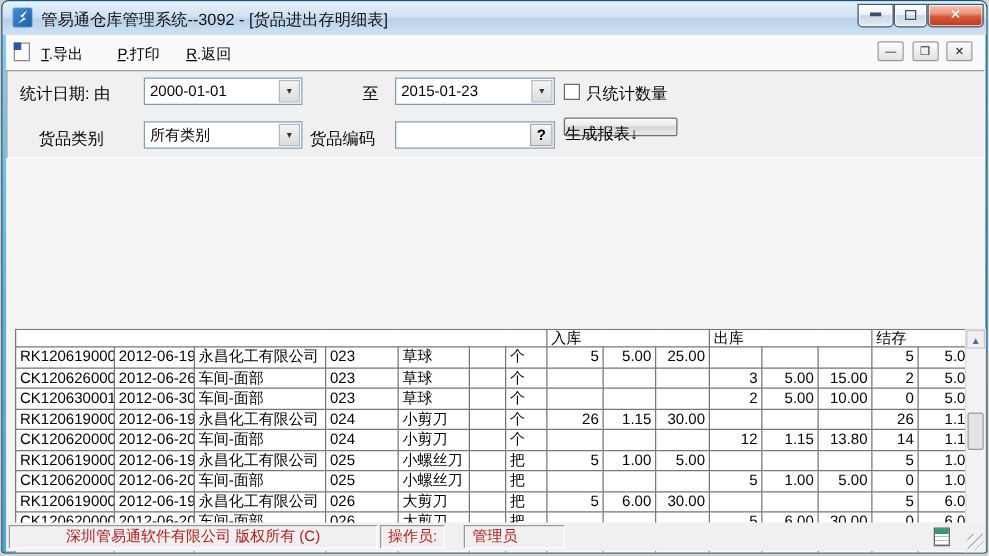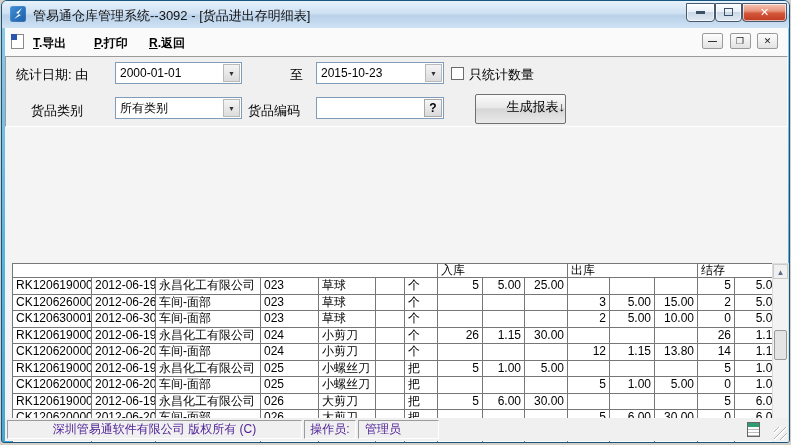--- a/index.html
+++ b/index.html
@@ -25,21 +25,21 @@
   .wbtn.max { left:713px; width:27px; }
   .wbtn.close { left:740px; width:45px; color:#fff; font-weight:bold; font-size:11px;
     background:linear-gradient(180deg,#f6c5b5,#e89а80 40%,#d4573b 55%,#bf3a20);
     background:linear-gradient(180deg,#f6c5b5,#e8967e 40%,#d4573b 55%,#bf3a20); }
   .minline { display:inline-block; width:9px; height:3px; background:#3d5166; margin-bottom:2px; }
   .maxbox { display:inline-block; width:9px; height:8px; border:1px solid #3d5166; background:transparent; margin-top:4px; }
   
   .client { position:absolute; left:3px; top:27px; width:783px; height:413px; background:#f0f0f0; }
   
   .menubar { position:absolute; left:3px; top:27px; width:783px; height:38px; background:#fafafa;
-    border-bottom:1px solid #d7d7d7;font-weight:bold; }
+    border-bottom:1px solid #d7d7d7; }
   .doc-icon { position:absolute; left:6px; top:6px; width:13px; height:15px; background:#fff;
     border:1px solid #8a8a8a; }
   .doc-icon:before { content:""; position:absolute; left:-1px; top:-1px; width:6px; height:6px; background:#2a56b0; }
   .menu-item { position:absolute; top:5px; font-size:12px; color:#000; padding:2px 6px; cursor:default; }
   .menu-item .hk { text-decoration:underline; }
   .mdi-btns { position:absolute; right:10px; top:5px; }
   .mbtn { display:inline-block; width:21px; height:16px; border:1px solid #9a9a9a; border-radius:2px;
     background:linear-gradient(#fdfdfd,#e2e2e2); font-size:9px; line-height:14px; text-align:center;
     color:#222; margin-left:2px; vertical-align:top;}
   
@@ -48,22 +48,22 @@
   .flabel { position:absolute; font-size:13px; color:#000; }
   .combo, .tinput { position:absolute; height:22px; background:#fff; border:1px solid #7f9db9;
     font-size:12px; line-height:20px; padding-left:4px; color:#000; }
   .arrowbtn { position:absolute; right:1px; top:1px; width:17px; height:18px;
     background:linear-gradient(#f4f4f4,#dcdcdc); border:1px solid #b9b9b9; text-align:center;
     font-size:7px; line-height:18px; color:#333; }
   .qbtn { position:absolute; right:1px; top:1px; width:18px; height:18px;
     background:linear-gradient(#f6f6f6,#dadada); border:1px solid #a8a8a8; text-align:center;
     font-size:12px; font-weight:bold; line-height:17px; color:#000; }
   .checkbox { position:absolute; width:13px; height:13px; background:#fff; border:1px solid #6b6b6b; }
-  .genbtn { position:absolute; left:469px; top:37px; width:91px; height:30px;
-    border:1px solid #707070; border-radius:2px; text-align:right; font-size:13px; line-height:24px;
+  .genbtn { position:absolute; left:445px; top:37px; width:91px; height:15px;
+    border:1px solid #707070; border-radius:2px; text-align:left; font-size:13px; line-height:24px;
     background:linear-gradient(#fbfbfb,#e8e8e8 45%,#d6d6d6 50%,#e9e9e9); color:#000; }
   
   .gridzone { position:absolute; left:3px; top:126px; width:783px; height:291px; background:#f4f4f4; }
   .gridvp { position:absolute; left:7px; top:136px; width:760px; height:263px; overflow:hidden; background:#fff; }
   table.grid { border-collapse:collapse; table-layout:fixed; width:770px;
     font-family:"Liberation Sans","DejaVu Sans",sans-serif; font-size:12px; color:#000; }
   table.grid td { border:1px solid #777; overflow:hidden; white-space:nowrap; padding:0 3px; }
   table.grid thead td { text-align:left; }
   tr.grp td { height:13px; line-height:13px; font-size:12px; }
   tr.colhdr td { height:15px; line-height:15px; }
@@ -74,21 +74,21 @@
     border:1px solid #dcdcdc; }
   .sbtn { position:absolute; background:#f0f0f0; border:1px solid #cacaca; color:#5a6b87;
     text-align:center; }
   .vsb .sbtn { left:0; width:15px; height:15px; font-size:8px; line-height:15px; }
   .vsb .up { top:0; }
   .vthumb { position:absolute; left:1px; top:66px; width:13px; height:30px; background:#e4e4e4;
     border:1px solid #9a9a9a; border-radius:2px; }
   
   .statusbar { position:absolute; left:3px; top:417px; width:783px; height:23px; background:#f0f0f0; }
   .spanel { position:absolute; top:2px; height:19px; background:#f0f0f0; border:1px solid;
-    border-color:#9b9b9b #ffffff #ffffff #9b9b9b; font-size:12px; line-height:17px; color:#4c1d95;
+    border-color:#9b9b9b #ffffff #ffffff #9b9b9b; font-size:12px; line-height:17px; color:#b91c1c;
     text-align:center; overflow:hidden; white-space:nowrap; }
   .grid-mini-icon { position:absolute; left:742px; top:4px; width:13px; height:15px; background:#fff;
     border:1px solid #666;
     background:linear-gradient(180deg,#2e9e72 0 4px,#fff 4px 6px,#bbb 6px 7px,#fff 7px 9px,#bbb 9px 10px,#fff 10px 12px,#bbb 12px 13px,#fff 13px); }
   .grip { position:absolute; right:1px; bottom:1px; width:13px; height:13px;
     background:repeating-linear-gradient(135deg,transparent 0 3px,#b5b5b5 3px 4px,#fff 4px 5px); }
 </style>
 </head>
 <body>
 
@@ -121,21 +121,21 @@
   </div>
 
   <div class="filter">
     <div class="flabel" style="left:10px;top:9px">统计日期: 由</div>
     <div class="combo" style="left:109px;top:5px;width:127px">
       <span>2000-01-01</span>
       <span class="arrowbtn">▼</span>
     </div>
     <div class="flabel" style="left:284px;top:9px">至</div>
     <div class="combo" style="left:310px;top:5px;width:128px">
-      <span>2015-10-23</span>
+      <span>2015-01-23</span>
       <span class="arrowbtn">▼</span>
     </div>
     <div class="checkbox" style="left:445px;top:10px"></div>
     <div class="flabel" style="left:463px;top:9px">只统计数量</div>
 
     <div class="flabel" style="left:25px;top:45px">货品类别</div>
     <div class="combo" style="left:109px;top:40px;width:127px">
       <span>所有类别</span>
       <span class="arrowbtn">▼</span>
     </div>
@@ -354,18 +354,18 @@
       <div class="sbtn up">▲</div>
       <div class="vthumb"></div>
 
     </div>
 
   </div>
 
   <div class="statusbar">
     <div class="spanel" style="left:2px;width:295px">深圳管易通软件有限公司 版权所有 (C)</div>
     <div class="spanel" style="left:299px;width:52px">操作员:</div>
-    <div class="spanel" style="left:353px;width:81px;text-align:left;padding-left:6px">管理员</div>
+    <div class="spanel" style="left:366px;width:81px;text-align:left;padding-left:6px">管理员</div>
     <div class="grid-mini-icon"></div>
     <div class="grip"></div>
   </div>
 
 </div>
 
 </body></html>

